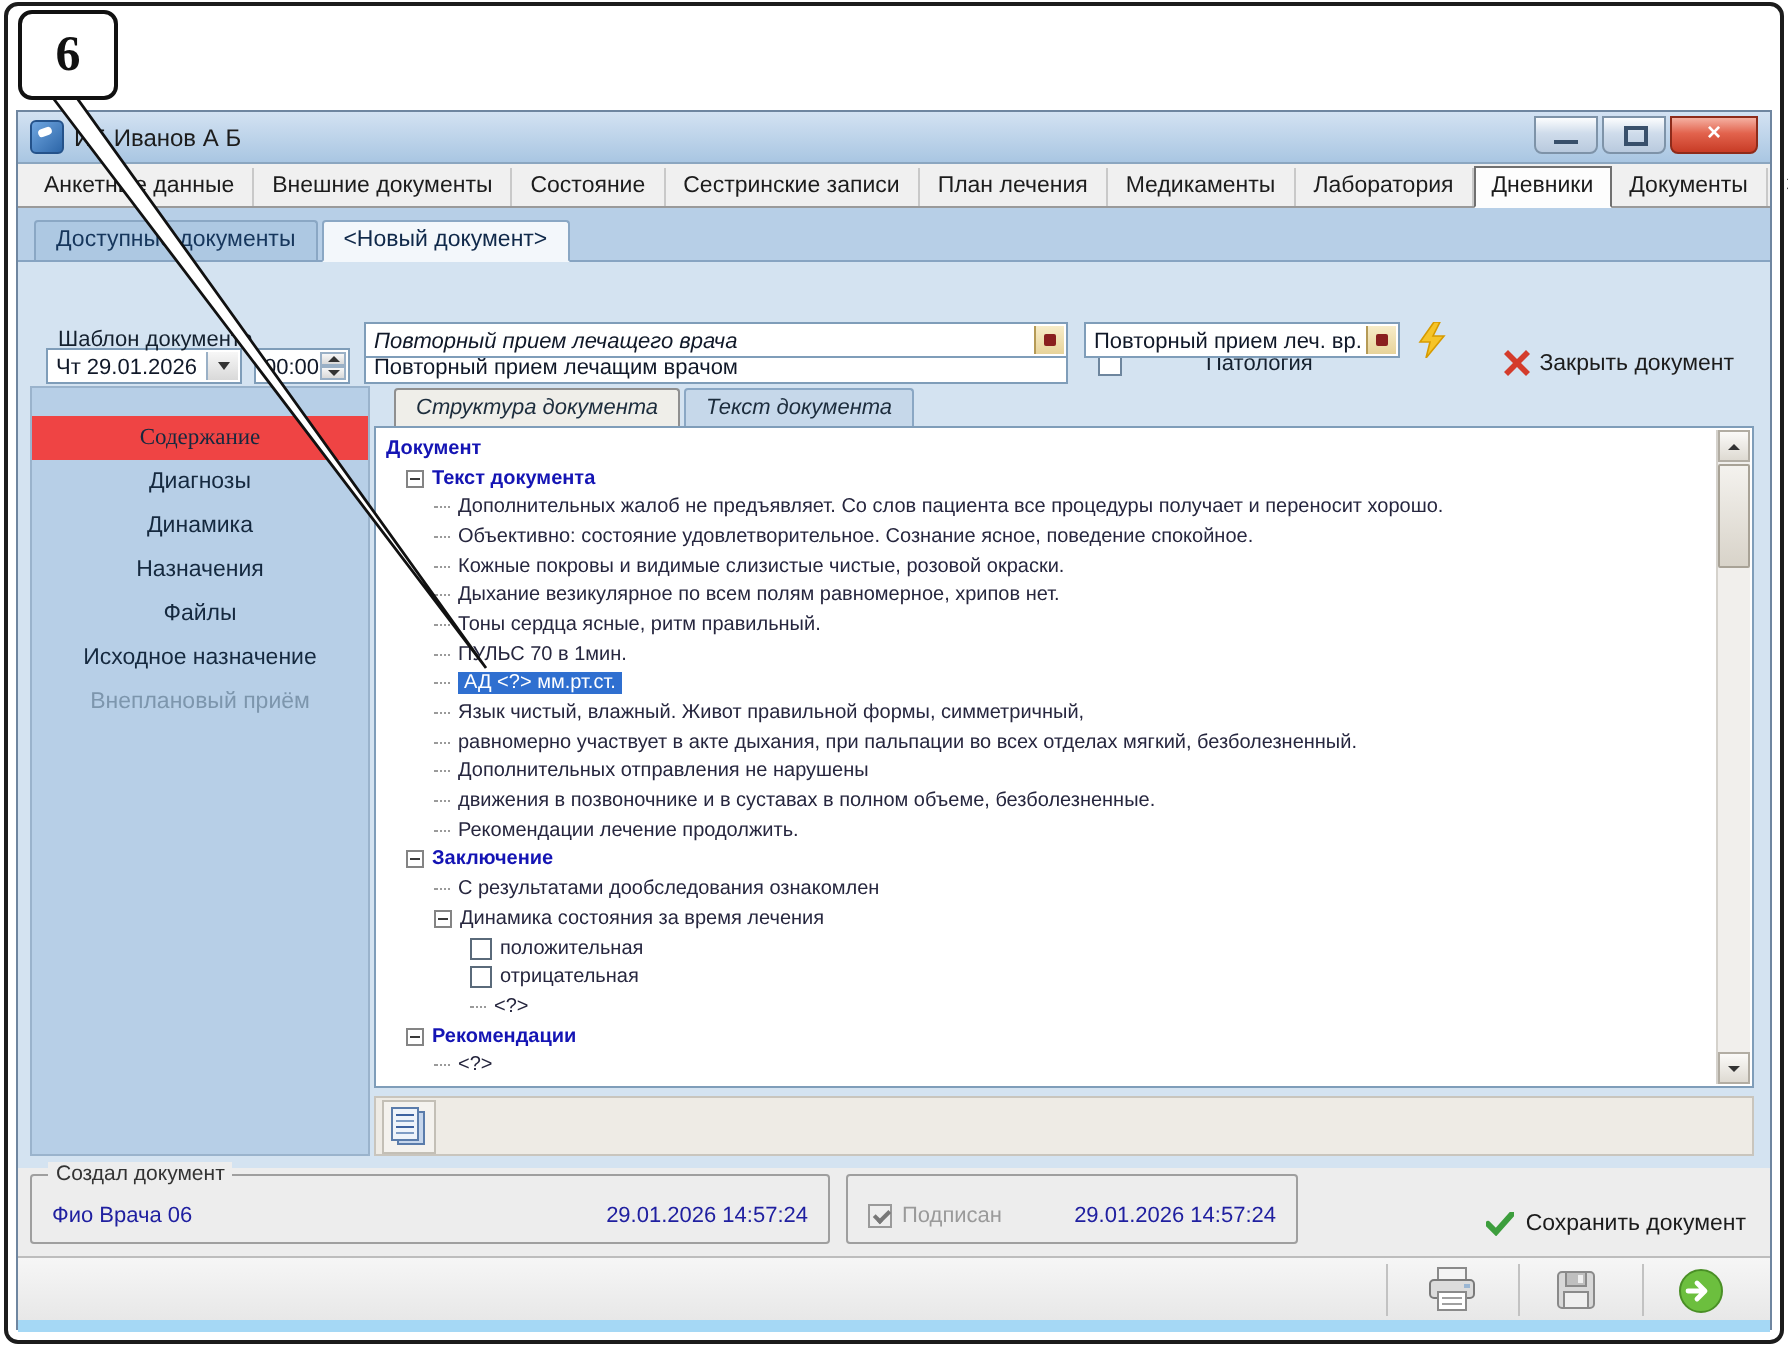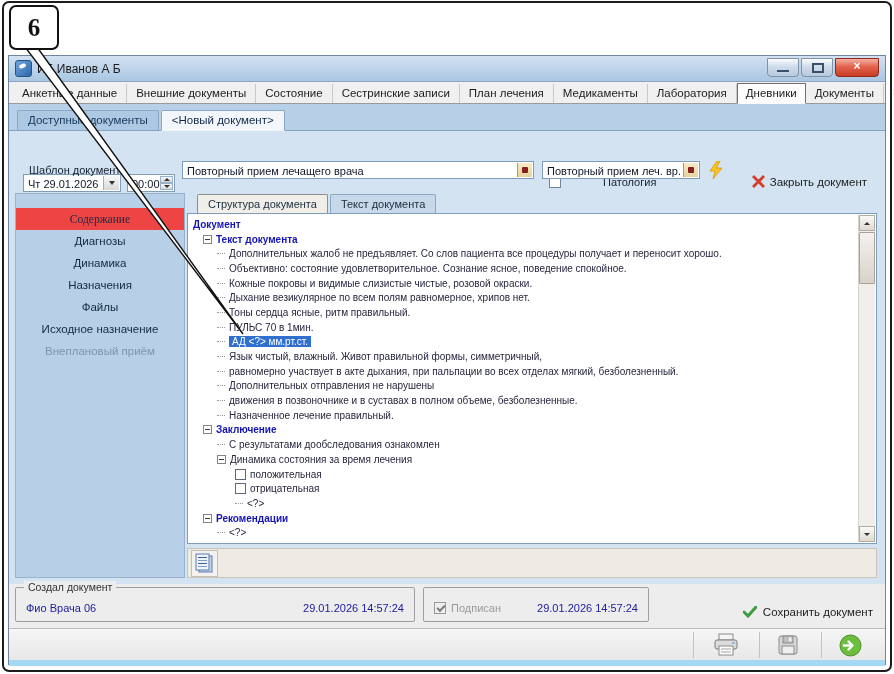--- a/index.html
+++ b/index.html
@@ -50,21 +50,21 @@
   .actlink{position:absolute;display:flex;align-items:center;gap:5px;font-size:11.5px;color:#1c1c1c;white-space:nowrap;cursor:default;}
 
   
   .mainband{position:absolute;left:0;top:87px;right:0;bottom:4px;}
   .sidebar{position:absolute;left:6px;top:2px;width:170px;bottom:2px;background:#b7cfe7;border:1px solid #9ab3cc;box-sizing:border-box;padding-top:14px;}
   .sitem{height:22px;line-height:22px;text-align:center;font-size:11.5px;color:#15293f;}
   .sitem.active{background:#ef4444;font-family:Liberation Serif, serif;}
   .sitem.disabled{color:#7d96ad;}
   .rightpane{position:absolute;left:178px;right:8px;top:0;bottom:0;}
   .innertabs{height:22px;display:flex;align-items:flex-end;padding-left:10px;}
-  .itab{font-size:11px;color:#1c2c3c;padding:3px 10px;background:#c6d8ea;border:1px solid #8aa7c4;border-bottom:none;margin-right:2px;border-radius:2px 2px 0 0;white-space:nowrap;}
+  .itab{font-size:11px;color:#1c2c3c;padding:3px 10px;background:#c6d8ea;border:1px solid #8aa7c4;border-bottom:none;margin-right:2px;border-radius:2px 2px 0 0;white-space:nowrap;font-style:italic;}
   .itab.active{background:#efeee9;border-color:#8f8f8f;}
   .treewrap{position:absolute;left:0;right:0;top:22px;height:331px;background:#fff;border:1px solid #7f9db9;box-sizing:border-box;overflow:hidden;}
   .tree{position:absolute;left:3px;top:3px;right:18px;bottom:2px;overflow:hidden;}
   .trow{display:flex;align-items:center;height:14.7px;white-space:nowrap;font-size:10px;color:#26263e;}
   .indent{display:inline-block;height:1px;flex:0 0 auto;}
   .pfx{flex:0 0 auto;margin-right:4px;}
   .dash{width:8px;border-top:1px dotted #9a9a9a;}
   .minusbox{width:9px;height:9px;border:1px solid #848484;background:#fff;position:relative;box-sizing:border-box;}
   .minusbox::after{content:"";position:absolute;left:1px;right:1px;top:3px;border-top:1px solid #3a3a3a;}
   .cbox{width:11px;height:11px;border:1px solid #5a6a7a;background:#fff;box-sizing:border-box;}
@@ -162,33 +162,36 @@
       <span>00:00</span>
       <span class="spin">
           <div>
             <span class="tri-up-s"></span>
           </div>
           <div>
             <span class="tri-down-s"></span>
           </div>
         </span>
     </div>
+    <div class="field row1" style="left:173px;width:352px;">
+      <span>Повторный прием лечащим врачом</span>
+    </div>
     <div class="chkrow row1" style="left:540px;top:36px;gap:42px;">
       <span class="chk"></span>
       <span>Патология</span>
     </div>
     <div class="actlink row1" style="right:18px;top:35px;">
       <svg width="13" height="13" viewBox="0 0 13 13">
         <path d="M2 0 L6.5 4.5 L11 0 L13 2 L8.5 6.5 L13 11 L11 13 L6.5 8.5 L2 13 L0 11 L4.5 6.5 L0 2 Z" fill="#d43c2c"></path>
       </svg>
       <span>Закрыть документ</span>
     </div>
 
     <div class="lbl row2" style="left:20px;top:60px;">Шаблон документа</div>
-    <div class="field row2" style="left:173px;width:352px;">
+    <div class="field row2" style="left:173px;width:352px;font-style:italic;">
       <span>Повторный прием лечащего врача</span>
       <span class="tan-btn">
           <span class="sq"></span>
         </span>
     </div>
     <div class="field row2" style="left:533px;width:158px;">
       <span>Повторный прием леч. вр.</span>
       <span class="tan-btn">
           <span class="sq"></span>
         </span>
@@ -314,21 +317,21 @@
                 <span class="indent" style="width: 26px;"></span>
                 <span class="pfx dash"></span>
 
                 <span class="ttext leaf">движения в позвоночнике и в суставах в полном объеме, безболезненные.</span>
               </div>
 
               <div class="trow">
                 <span class="indent" style="width: 26px;"></span>
                 <span class="pfx dash"></span>
 
-                <span class="ttext leaf">Назначенное лечение правильный.</span>
+                <span class="ttext leaf">Рекомендации лечение продолжить.</span>
               </div>
 
               <div class="trow">
                 <span class="indent" style="width: 12px;"></span>
 
                 <span class="pfx minusbox"></span>
 
                 <span class="ttext bold">Заключение</span>
               </div>
 

